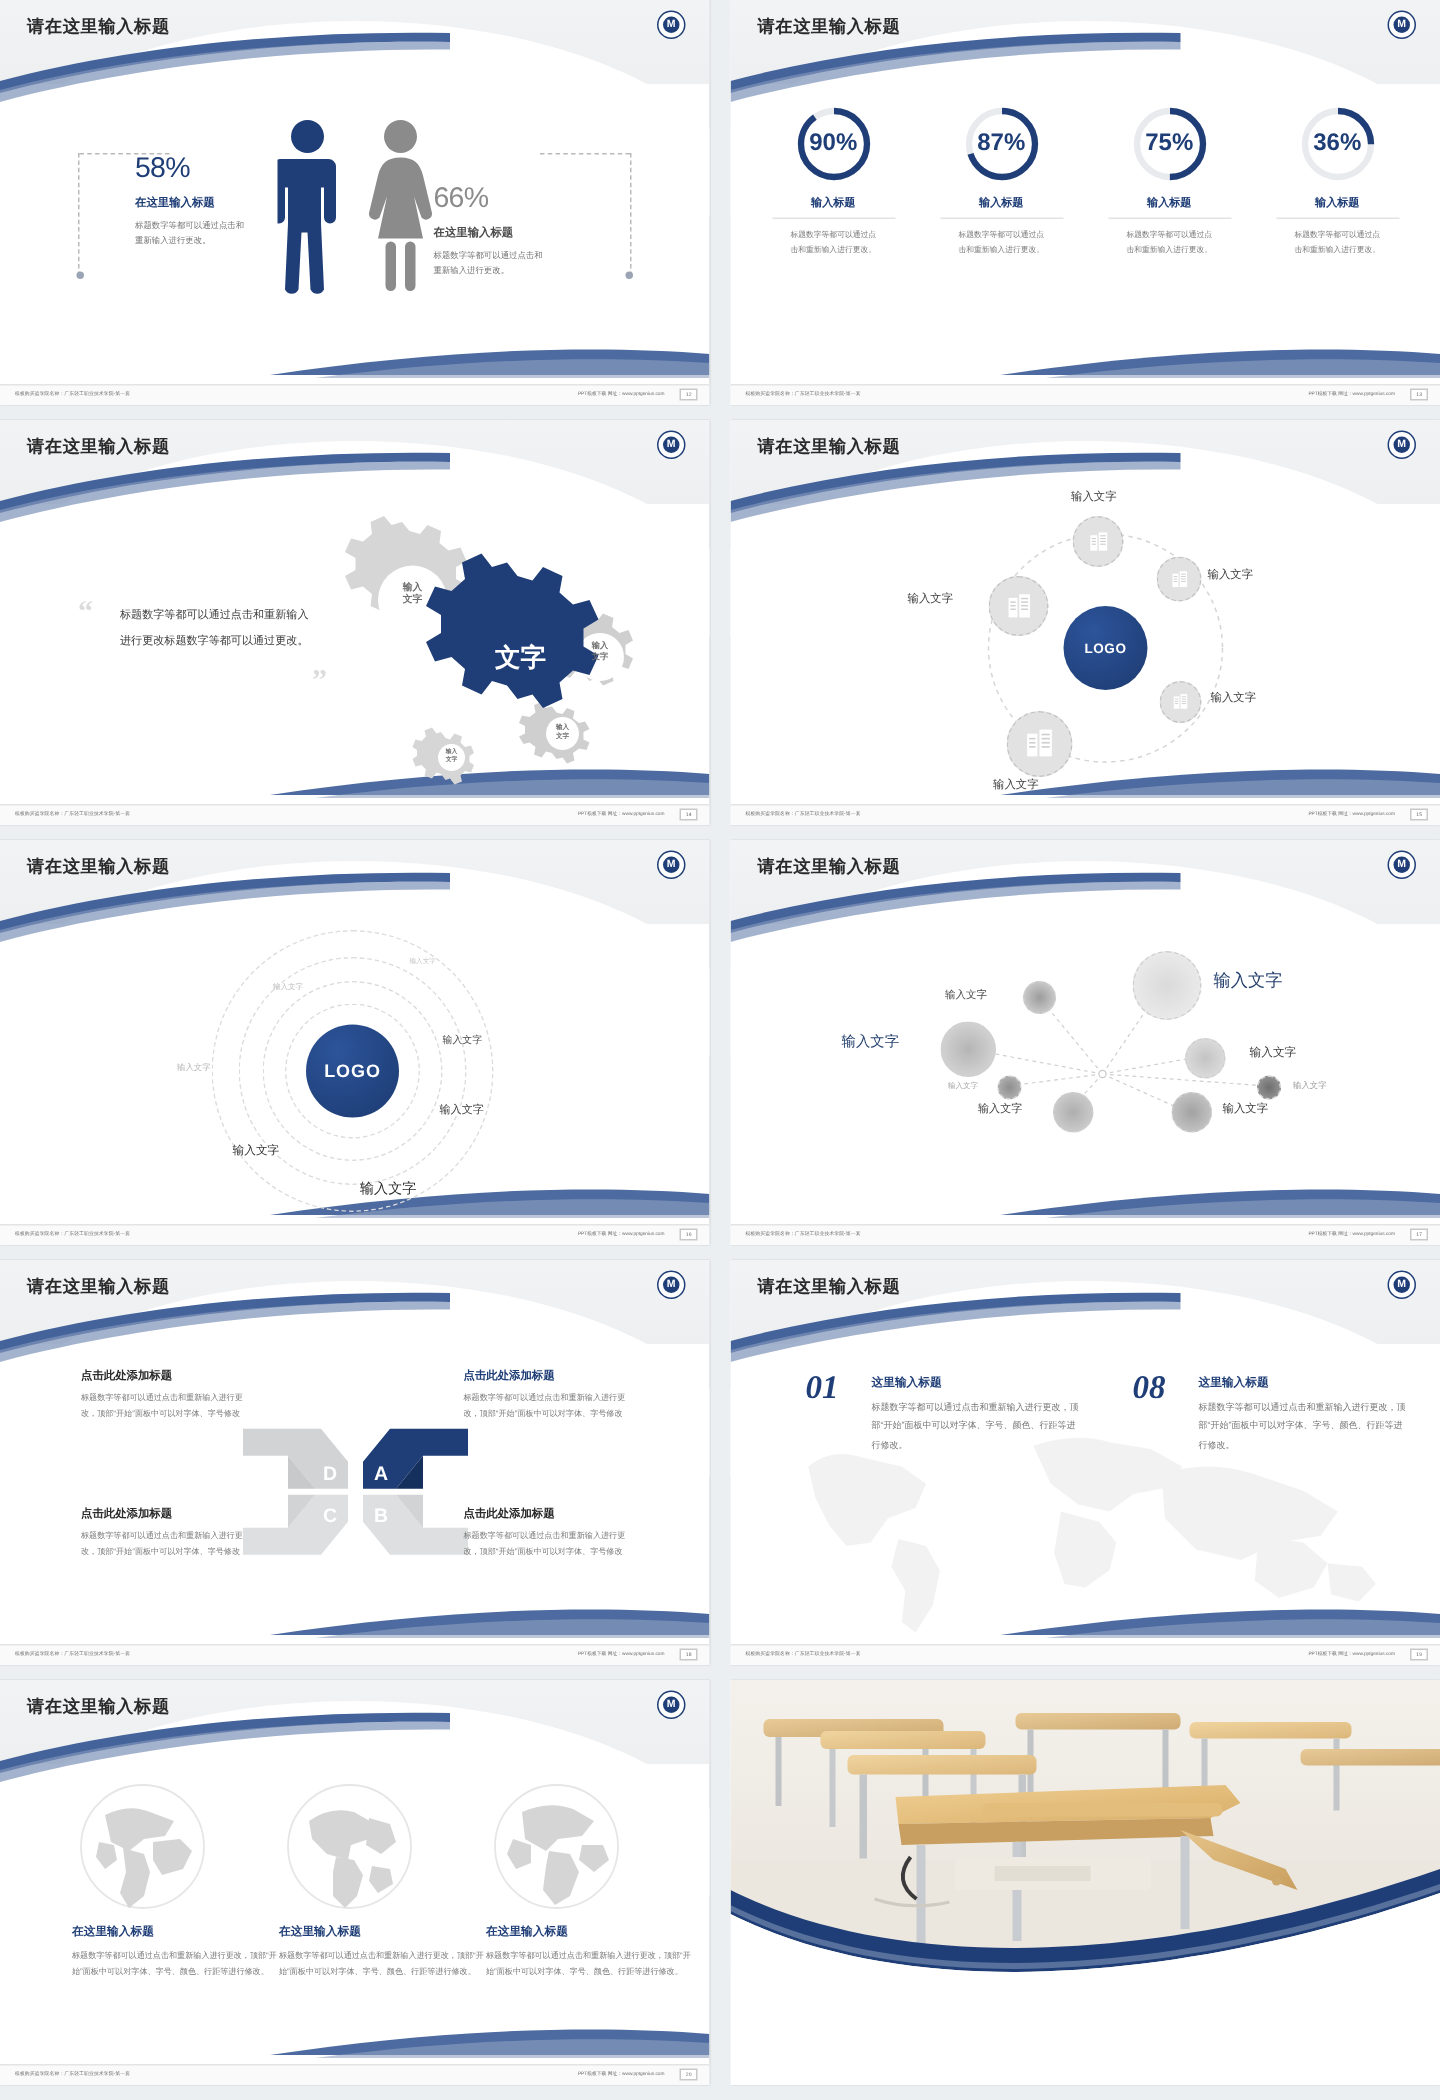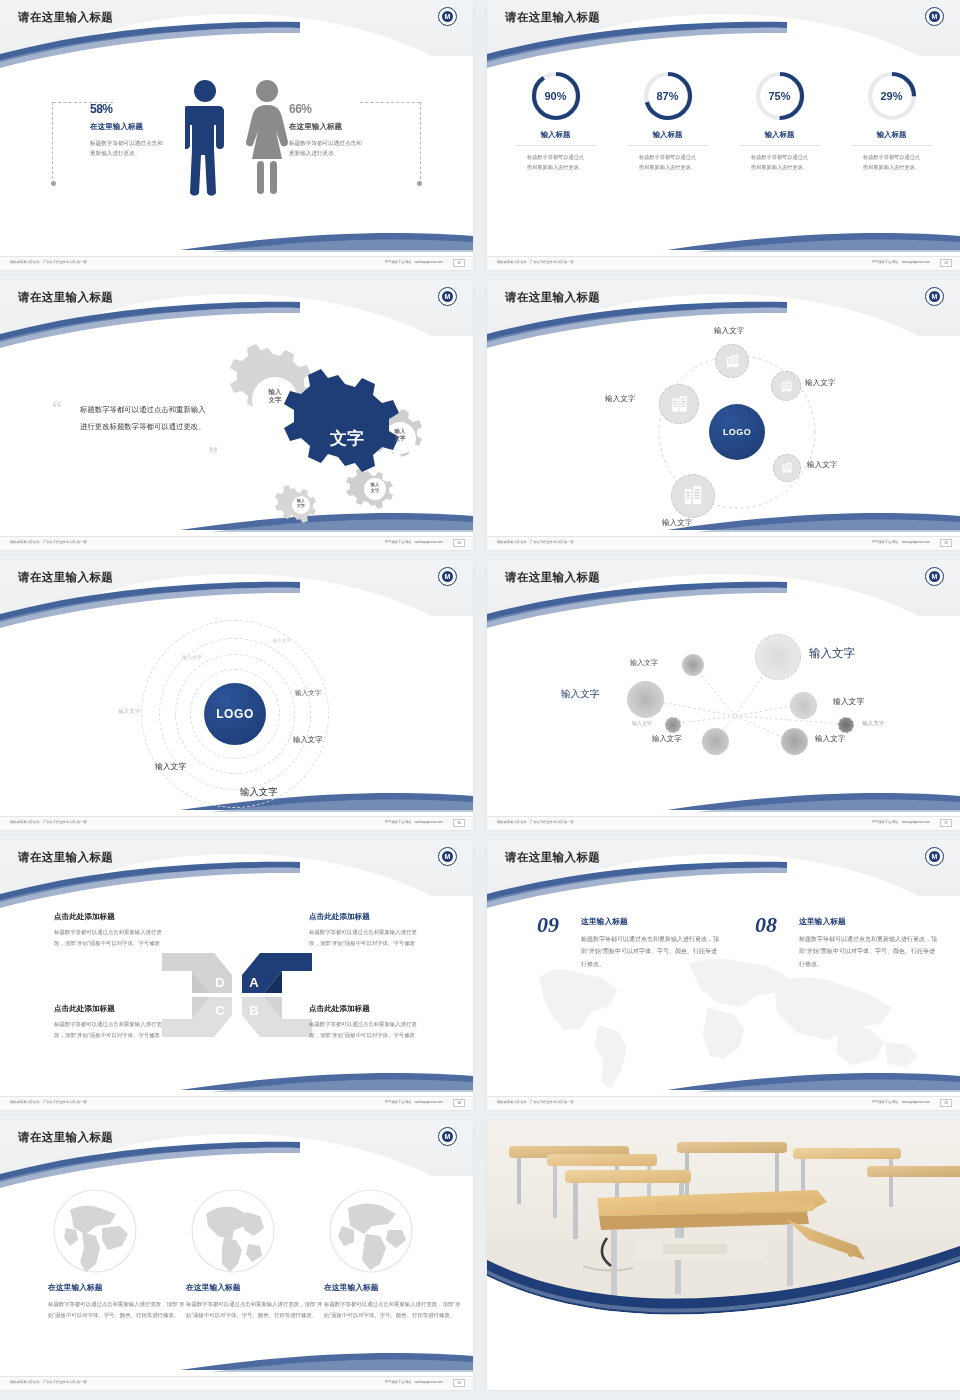--- a/index.html
+++ b/index.html
@@ -73,40 +73,40 @@
   
   .s1-wrap{position:absolute;left:0;top:0;width:100%;height:100%;}
   .s1-dash-l{position:absolute;left:52px;top:46px;width:1px;height:82px;border-left:1px dashed #b9b9b9;}
   .s1-dash-l:before{content:"";position:absolute;left:0;top:0;width:60px;border-top:1px dashed #b9b9b9;}
   .s1-dash-l:after{content:"";position:absolute;left:0;bottom:0;width:5px;height:5px;border-radius:50%;background:#9aa4b5;transform:translate(-2px,2px);}
   .s1-dash-r{position:absolute;right:52px;top:46px;width:1px;height:82px;border-right:1px dashed #b9b9b9;}
   .s1-dash-r:before{content:"";position:absolute;right:0;top:0;width:60px;border-top:1px dashed #b9b9b9;}
   .s1-dash-r:after{content:"";position:absolute;right:0;bottom:0;width:5px;height:5px;border-radius:50%;background:#9aa4b5;transform:translate(2px,2px);}
   .s1-col{position:absolute;top:46px;width:118px;}
   .s1-col.left{left:66px;text-align:left;}
-  .s1-col.right{right:66px;text-align:left;}
-  .s1-pct{font-size:12px;font-weight:bold;letter-spacing:-.5px;}
+  .s1-col.right{right:66px;text-align:left;margin-top:20px;}
+  .s1-pct{font-size:19px;font-weight:normal;letter-spacing:-.5px;}
   .s1-pct.blue{color:#1f3e77;}
   .s1-pct.gray{color:#8b8b8b;}
   .s1-st{font-size:7.6px;font-weight:bold;margin-top:6px;}
   .s1-st.blue{color:#1f3e77;}
   .s1-st.gray{color:#4c4c4c;}
   .s1-tx{font-size:5.6px;color:#757575;line-height:1.85;margin-top:6px;width:78px;}
   .s1-col.left .s1-pct,.s1-col.left .s1-st,.s1-col.left .s1-tx{margin-left:24px;}
   .icons-row{position:absolute;left:50%;top:22px;transform:translateX(-50%);display:flex;gap:20px;align-items:flex-end;}
 
   
   .donuts{position:absolute;left:0;top:14px;width:100%;display:flex;justify-content:center;gap:30px;}
   .donut-item{width:82px;text-align:center;}
   .donut{position:relative;width:52px;height:52px;margin:0 auto;}
   .donut svg{display:block;}
   .donut .val{
     position:absolute;left:0;top:0;width:52px;height:52px;
     display:flex;align-items:center;justify-content:center;
-    font-size:11px;font-weight:bold;color:#1f3e77;
+    font-size:16px;font-weight:bold;color:#1f3e77;
   }
   .donut-title{font-size:7.4px;font-weight:bold;color:#1f3e77;margin-top:8px;padding-bottom:5px;border-bottom:1px solid #e3e3e3;}
   .donut-desc{font-size:5.2px;color:#7b7b7b;line-height:1.95;margin-top:6px;padding:0 12px;}
 
   
   .quote-mark{position:absolute;font-size:20px;color:#dcdcdc;font-weight:bold;font-family:"Liberation Serif",serif;line-height:1;}
   .s3-q1{left:52px;top:62px;}
   .s3-q2{left:208px;top:108px;}
   .s3-text{position:absolute;left:80px;top:66px;width:132px;font-size:7.4px;color:#3b3b3b;line-height:2.25;}
   .gearbox{position:absolute;right:18px;top:6px;width:250px;height:190px;}
@@ -278,21 +278,21 @@
           </div>
           <div class="donut-title">输入标题</div>
           <div class="donut-desc">标题数字等都可以通过点击和重新输入进行更改。</div>
         </div>
         <div class="donut-item">
           <div class="donut">
             <svg width="52" height="52" viewBox="0 0 52 52">
               <circle cx="26" cy="26" r="22" fill="none" stroke="#e8eaee" stroke-width="4.2"></circle>
               <circle cx="26" cy="26" r="22" fill="none" stroke="#1F3E77" stroke-width="4.2" stroke-dasharray="34.6 138.2" stroke-linecap="butt" transform="rotate(-90 26 26)"></circle>
             </svg>
-            <div class="val">29%</div>
+            <div class="val">36%</div>
           </div>
           <div class="donut-title">输入标题</div>
           <div class="donut-desc">标题数字等都可以通过点击和重新输入进行更改。</div>
         </div>
       </div>
     </div>
     <div class="footer">
       <div class="f-left">模板购买盗学院名称：广东轻工职业技术学院-第一套</div>
       <div class="f-right">PPT模板下载  网址：www.pptgenius.com</div>
       <div class="f-page">13</div>
@@ -647,21 +647,21 @@
           <path d="M40 30 q12-10 28-6 t26 6 l14 10 -6 14 -16 6 -10 14 -14 2 -10-12 -8-16 z"></path>
           <path d="M92 72 l16 4 8 14 -4 20 -10 16 -8-6 2-18 -8-14 z"></path>
           <path d="M170 18 q24-8 44-2 l24 4 18 10 -8 12 -20 4 -14 10 -18-4 -16-12 z"></path>
           <path d="M186 56 l22 6 10 12 -4 16 -14 10 -12-2 -6-18 z"></path>
           <path d="M244 34 q28-8 52 0 l30 10 20 12 -10 14 -24 4 -22 10 -26-6 -18-18 z"></path>
           <path d="M300 70 l26 4 14 12 -8 14 -20 6 -14-10 z"></path>
           <path d="M340 86 l20 2 8 10 -10 10 -16-4 z"></path>
         </g>
       </svg>
       <div class="numblock" style="left:50px;top:20px;">
-        <div class="num">09</div>
+        <div class="num">01</div>
         <div class="nt">这里输入标题</div>
         <div class="nx">标题数字等都可以通过点击和重新输入进行更改，顶部“开始”面板中可以对字体、字号、颜色、行距等进行修改。</div>
       </div>
       <div class="numblock" style="left:268px;top:20px;">
         <div class="num">08</div>
         <div class="nt">这里输入标题</div>
         <div class="nx">标题数字等都可以通过点击和重新输入进行更改，顶部“开始”面板中可以对字体、字号、颜色、行距等进行修改。</div>
       </div>
     </div>
     <div class="footer">

